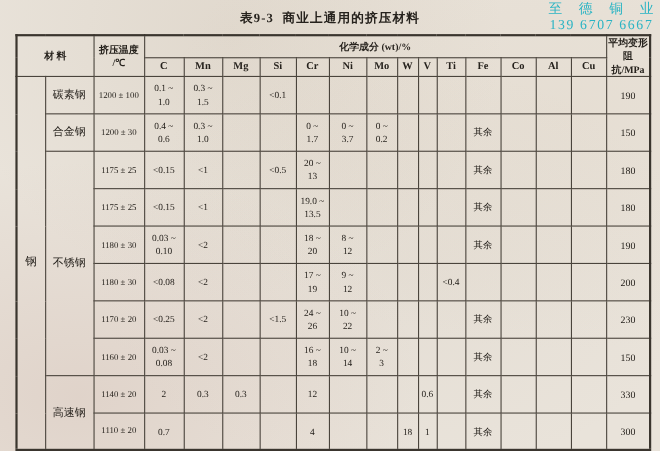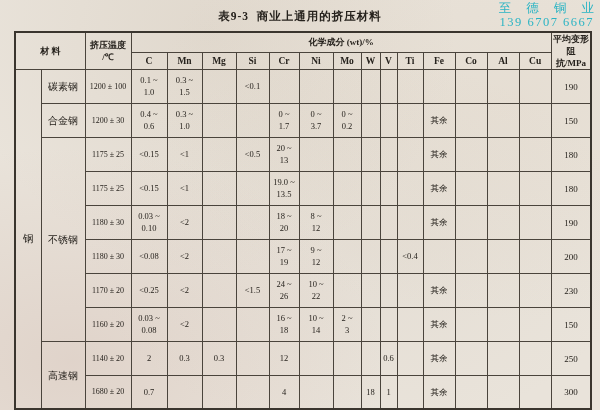--- a/index.html
+++ b/index.html
@@ -282,24 +282,24 @@
           <td class="c-val">12</td>
           <td class="c-val"></td>
           <td class="c-val"></td>
           <td class="c-val"></td>
           <td class="c-val">0.6</td>
           <td class="c-val"></td>
           <td class="c-val">其余</td>
           <td class="c-val"></td>
           <td class="c-val"></td>
           <td class="c-val"></td>
-          <td class="c-mpa">250</td>
-        </tr>
-        <tr>
-          <td class="c-temp">1680 ± 20</td>
+          <td class="c-mpa">330</td>
+        </tr>
+        <tr>
+          <td class="c-temp">1110 ± 20</td>
           <td class="c-val">0.7</td>
           <td class="c-val"></td>
           <td class="c-val"></td>
           <td class="c-val"></td>
           <td class="c-val">4</td>
           <td class="c-val"></td>
           <td class="c-val"></td>
           <td class="c-val">18</td>
           <td class="c-val">1</td>
           <td class="c-val"></td>

